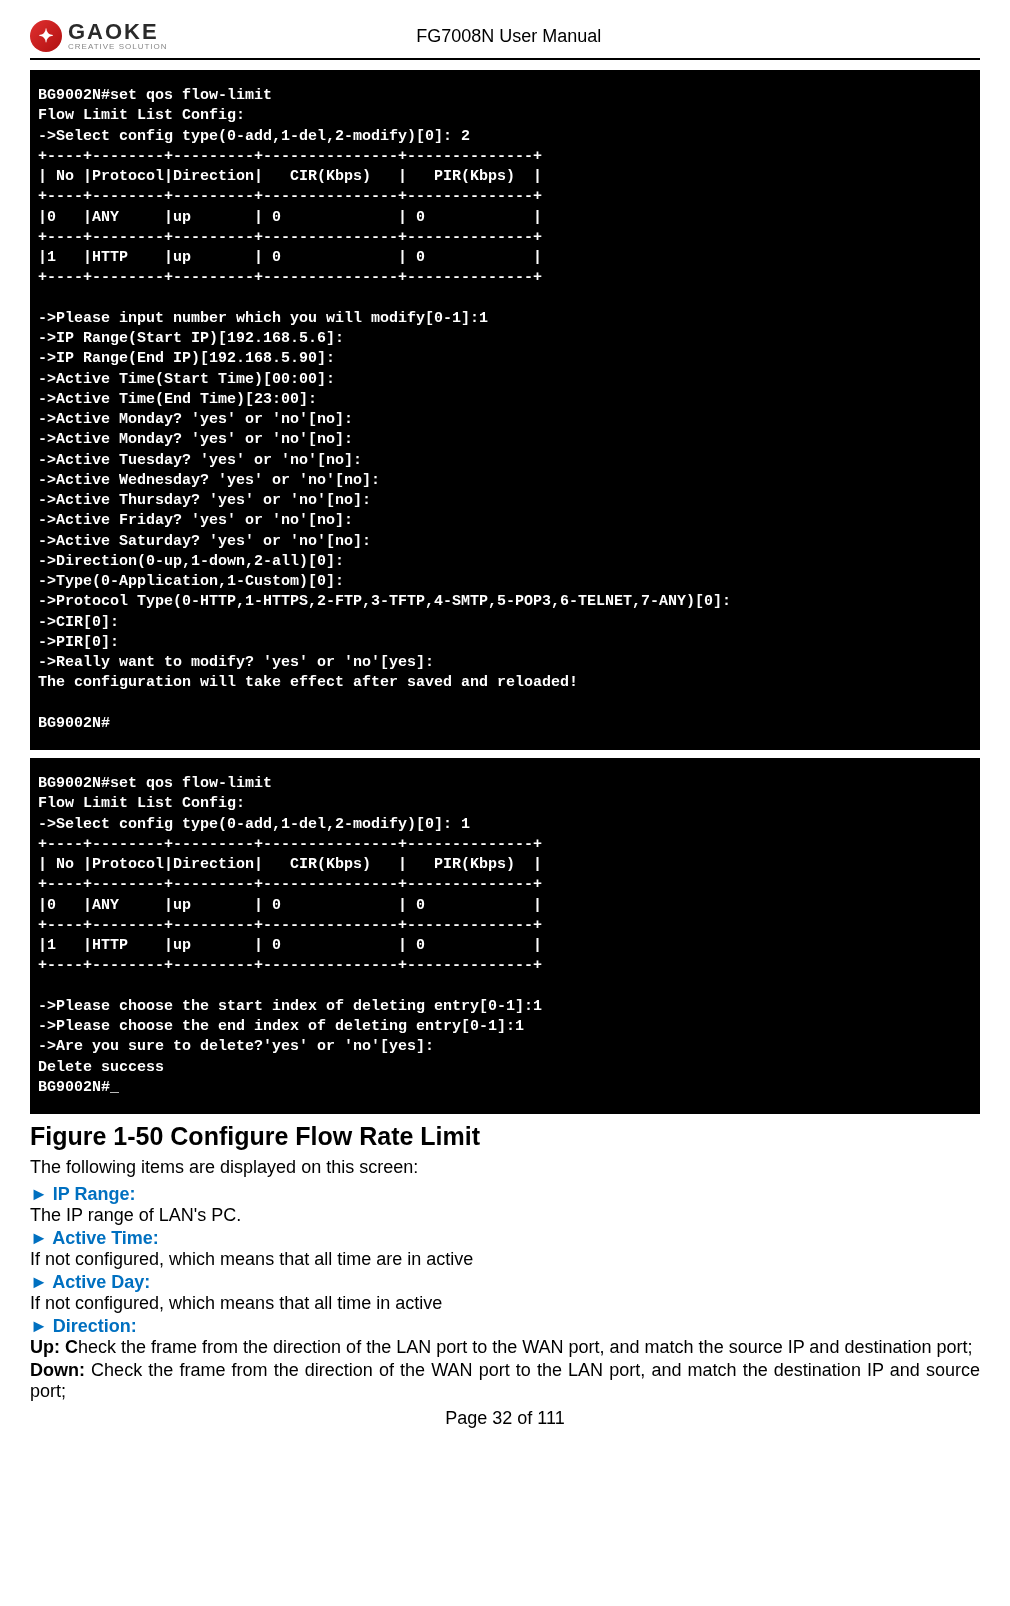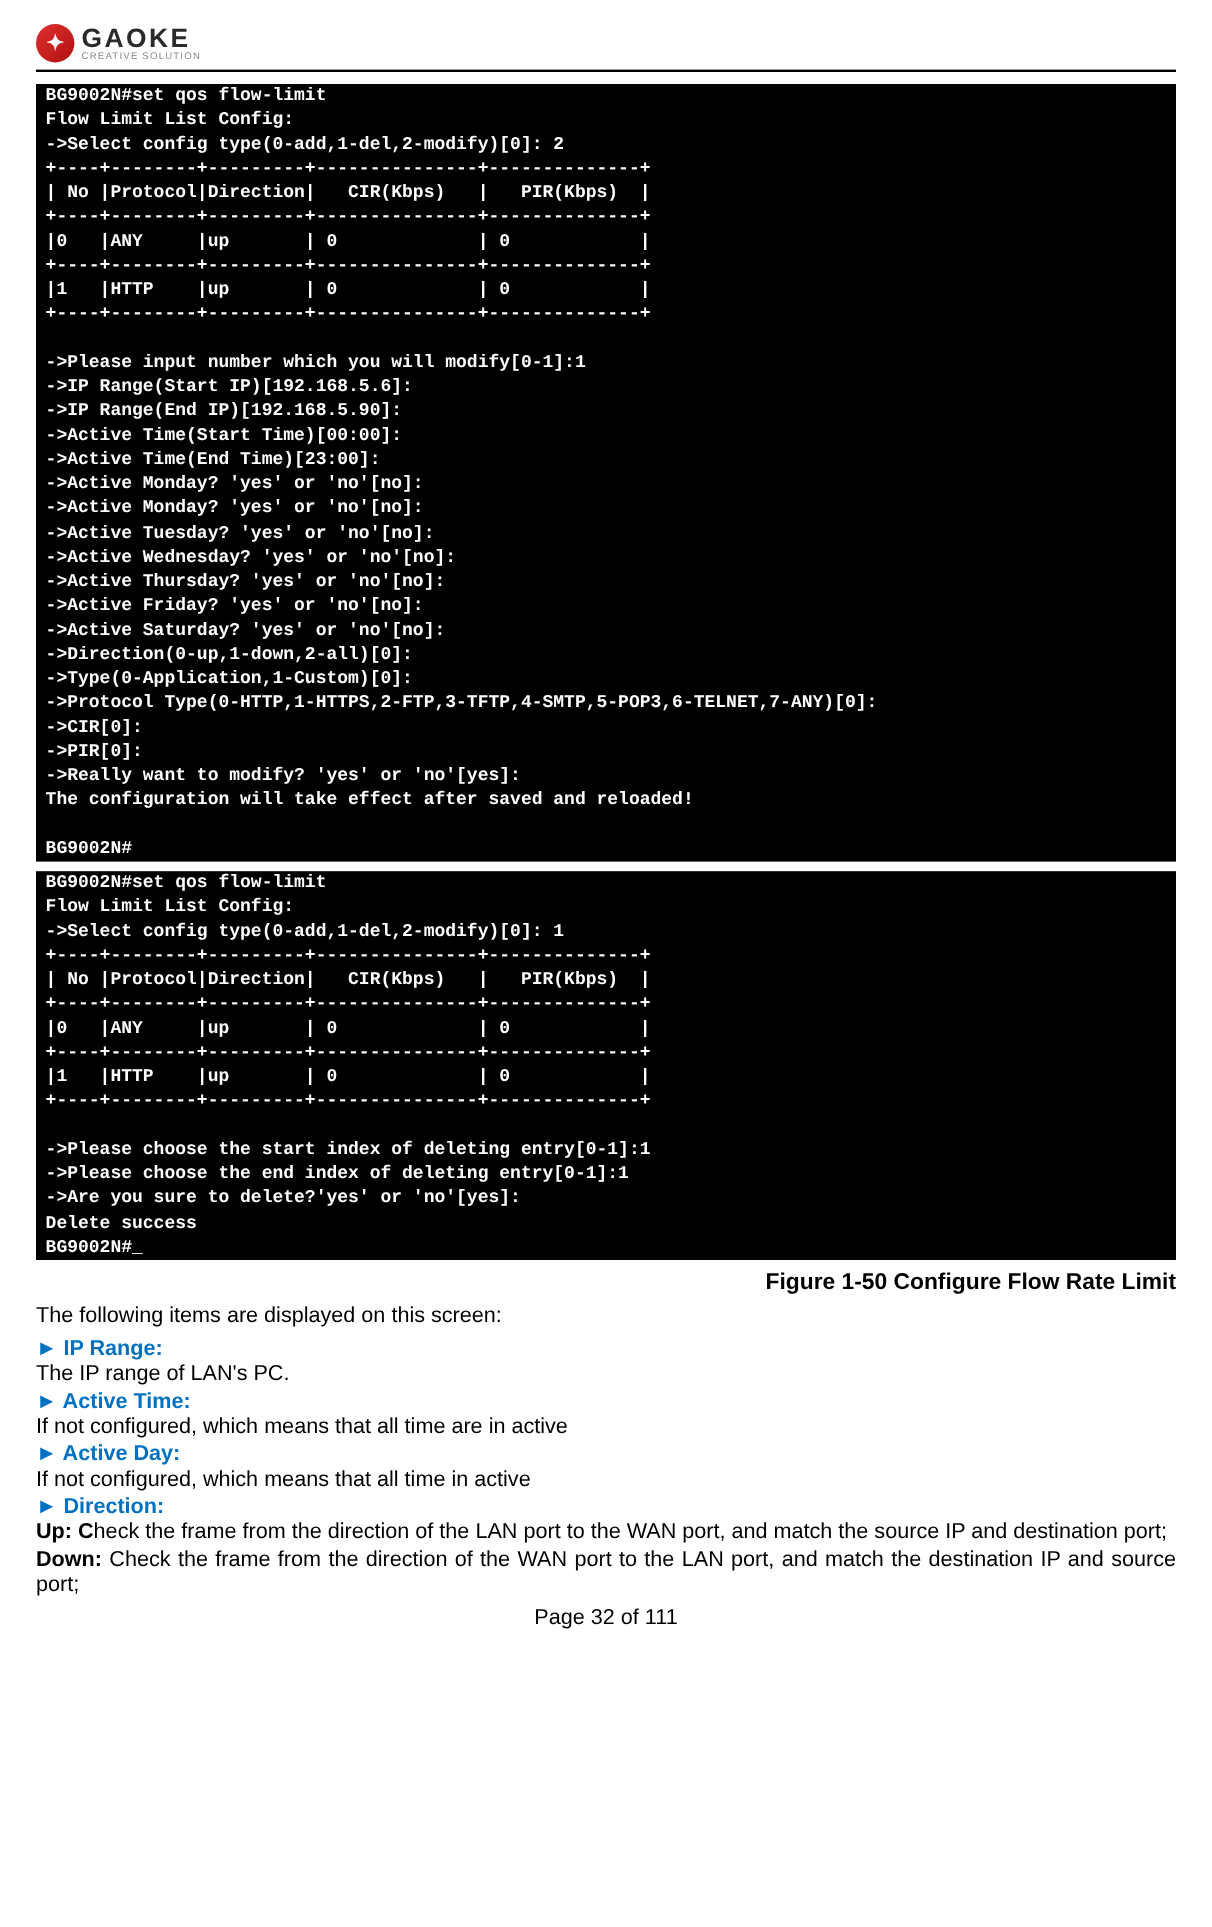--- a/index.html
+++ b/index.html
@@ -51,29 +51,29 @@
       border-top: 2px solid #000;
       margin: 6px 0 10px 0;
     }
     .term {
       background: #000;
       color: #fff;
       font-family: "Courier New", Courier, monospace;
       font-size: 15px;
       line-height: 1.35;
       font-weight: bold;
-      padding: 0 8px;
+      padding: 16px 8px;
       white-space: pre;
       overflow-x: auto;
       margin-bottom: 8px;
     }
     .figure-caption {
-      text-align: right;
+      text-align: left;
       font-weight: bold;
-      font-size: 19px;
+      font-size: 25px;
       margin: 8px 0 6px 0;
     }
     .intro {
       margin: 4px 0 6px 0;
     }
     .def-row {
       display: flex;
       margin: 2px 0;
       flex-direction: column;
     }
@@ -103,20 +103,21 @@
 <body>
 
 <div class="header">
   <div class="logo">
     <div class="logo-badge">✦</div>
     <div class="logo-text-wrap">
       <span class="logo-text">GAOKE</span>
       <span class="logo-sub">CREATIVE SOLUTION</span>
     </div>
   </div>
+  <div class="manual-title">FG7008N User Manual</div>
   <div style="width:130px"></div>
 </div>
 <div class="hr"></div>
 
 <div class="term">BG9002N#set qos flow-limit
 Flow Limit List Config:
 -&gt;Select config type(0-add,1-del,2-modify)[0]: 2
 +----+--------+---------+---------------+--------------+
 | No |Protocol|Direction|   CIR(Kbps)   |   PIR(Kbps)  |
 +----+--------+---------+---------------+--------------+

